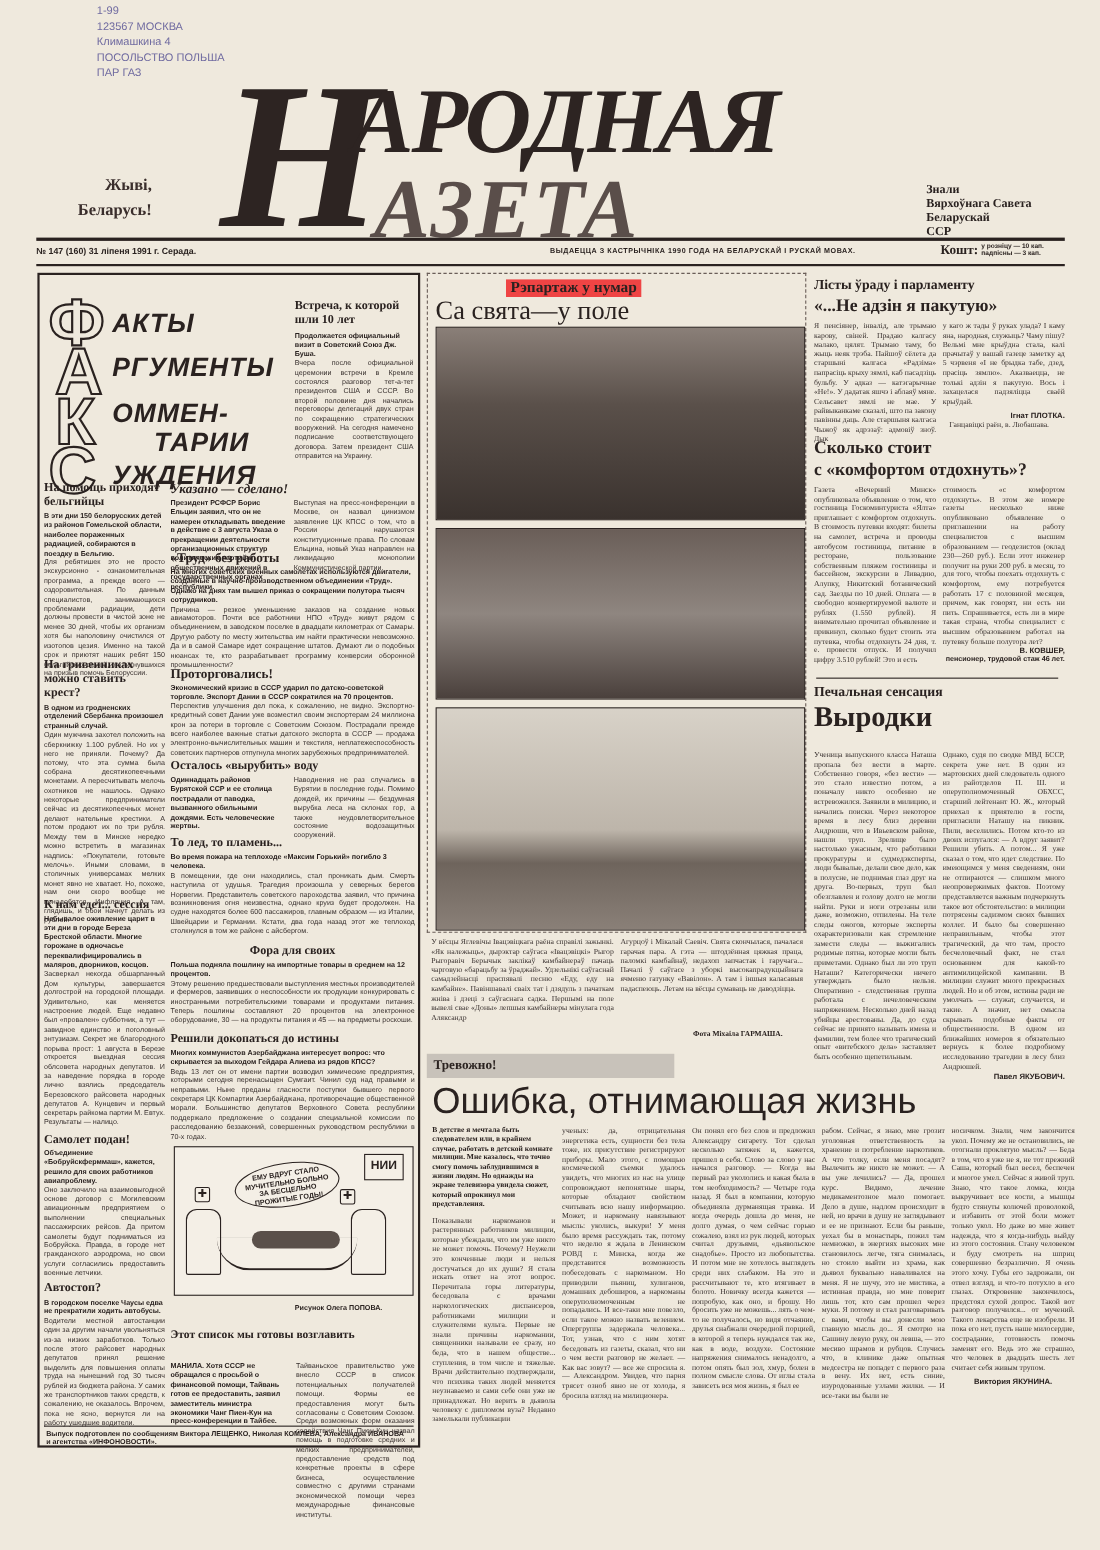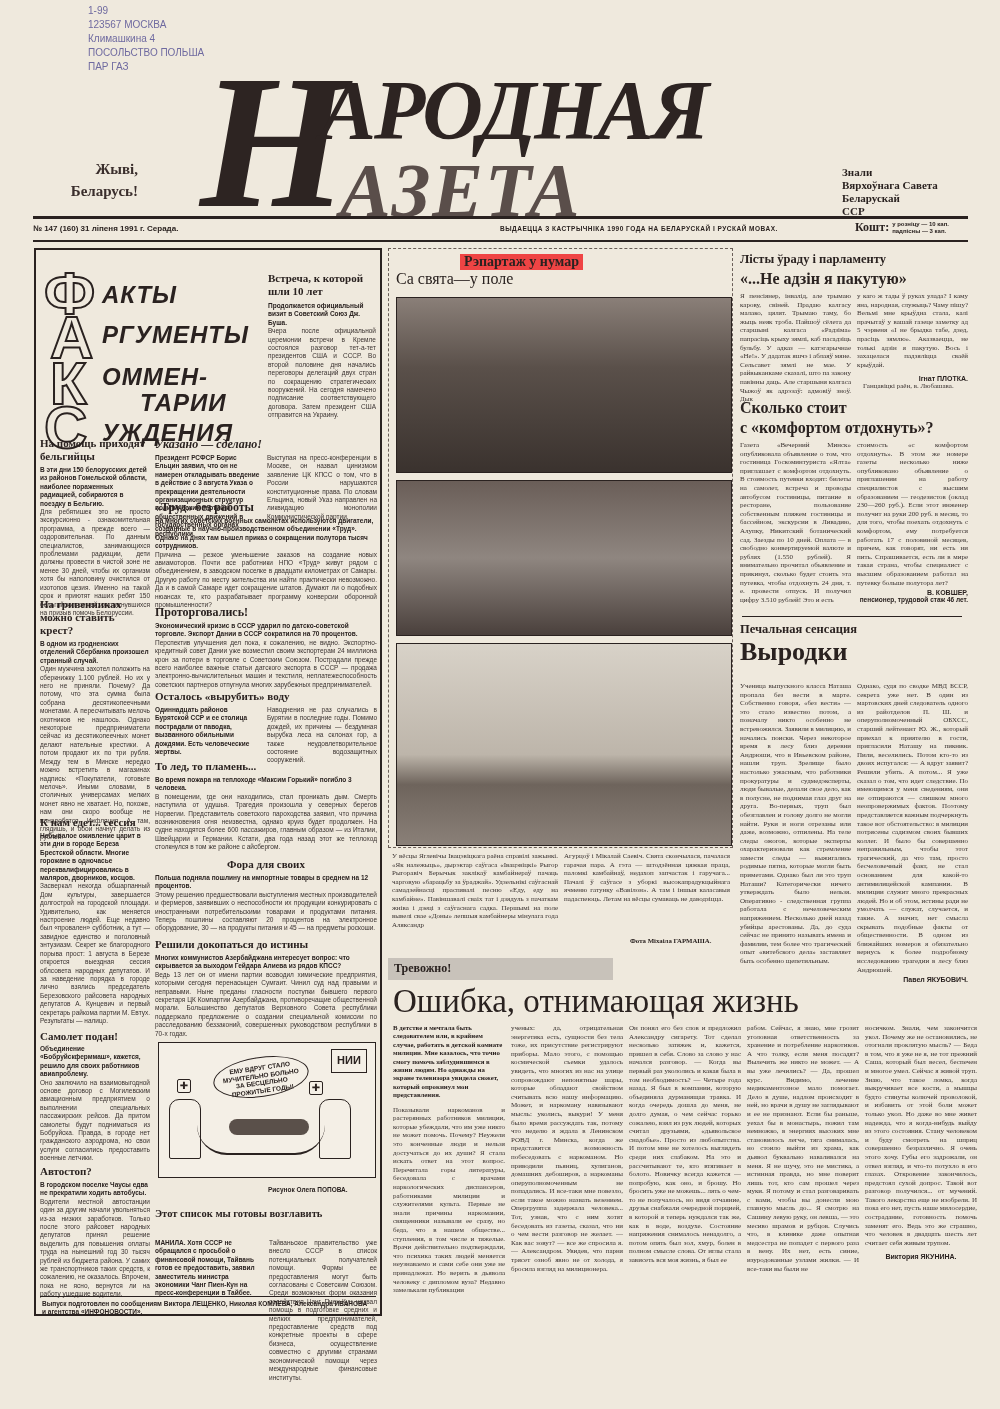--- a/index.html
+++ b/index.html
@@ -187,21 +187,21 @@
     </div>
     <div class="txt" style="width:108px;">Тайваньское правительство уже внесло СССР в список потенциальных получателей помощи. Формы ее предоставления могут быть согласованы с Советским Союзом. Среди возможных форм оказания содействия Чанг Пиен-Кун назвал помощь в подготовке средних и мелких предпринимателей, предоставление средств под конкретные проекты в сфере бизнеса, осуществление совместно с другими странами экономической помощи через международные финансовые институты.</div>
   </div>
 </div>
 
 <div class="abs divider" style="left:40px; top:1296px; width:336px;"></div>
 <div class="abs txtb" style="left:42px; top:1300px; width:330px;">Выпуск подготовлен по сообщениям Виктора ЛЕЩЕНКО, Николая КОМЛЕВА, Александра ИВАНОВА и агентства «ИНФОНОВОСТИ».</div>
 
 <div class="abs wavy" style="left:388px; top:248px; width:345px; height:600px;"></div>
 <div class="abs hl" style="left:460px; top:254px; font-size:14px; background:#ef4444; padding:0 4px;">Рэпартаж у нумар</div>
-<div class="abs" style="left:396px; top:270px; font-family:'Liberation Serif', serif; font-size:16px; color:#2a2220;">Са свята—у поле</div>
+<div class="abs" style="left:396px; top:270px; font-family:'Liberation Serif', serif; font-size:24px; color:#2a2220;">Са свята—у поле</div>
 <div class="abs photo" style="left:396px; top:297px; width:336px; height:176px;"></div>
 <div class="abs photo" style="left:396px; top:480px; width:336px; height:156px; background:linear-gradient(180deg,#6a5e58 0%, #8f8680 50%, #4a403c 100%);"></div>
 <div class="abs photo" style="left:396px; top:643px; width:336px; height:203px; background:linear-gradient(180deg,#d8d2c8 0%, #bdb5aa 55%, #6e645c 70%, #8a8078 100%);"></div>
 
 <div class="abs serif-txt" style="left:392px; top:852px; width:166px;">У вёсцы Яглевічы Івацэвіцкага раёна справілі зажынкі. «Як належыць», дырэктар саўгаса «Івацэвіцкі» Рыгор Рыгоравіч Берычык заклікаў камбайнераў пачаць чарговую «барацьбу за ўраджай». Удзельнікі саўгаснай самадзейнасці праспявалі песню «Еду, еду на камбайне». Павіншавалі сваіх тат і дзядуль з пачаткам жніва і дзеці з саўгаснага садка. Першымі на поле вывелі свае «Доны» лепшыя камбайнеры мінулага года Аляксандр</div>
 <div class="abs serif-txt" style="left:564px; top:852px; width:166px;">Агурцоў і Мікалай Саевіч. Свята скончылася, пачалася гарачая пара. А гэта — штодзённая цяжкая праца, паломкі камбайнаў, недахоп запчастак і гаручага... Пачалі ў саўгасе з уборкі высокапрадукцыйнага ячменю гатунку «Вавілон». А там і іншыя каласавыя падаспеюць. Летам на вёсцы сумаваць не даводзіцца.</div>
 <div class="abs" style="left:630px; top:937px; font-size:6.8px; font-weight:bold; font-family:'Liberation Serif', serif;">Фота Міхаіла ГАРМАША.</div>
 
 <div class="abs" style="left:740px; top:252px; width:228px;">
   <div class="hl" style="font-size:12.5px; line-height:15px;">Лісты ўраду і парламенту</div>
@@ -237,21 +237,21 @@
     <div class="serif-txt" style="width:111px;">Ученица выпускного класса Наташа пропала без вести в марте. Собственно говоря, «без вести» — это стало известно потом, а поначалу никто особенно не встревожился. Заявили в милицию, и начались поиски. Через некоторое время в лесу близ деревни Андрюши, что в Ивьевском районе, нашли труп. Зрелище было настолько ужасным, что работники прокуратуры и судмедэксперты, люди бывалые, делали свое дело, как в полусне, не поднимая глаз друг на друга. Во-первых, труп был обезглавлен и голову долго не могли найти. Руки и ноги отрезаны или даже, возможно, отпилены. На теле следы ожогов, которые эксперты охарактеризовали как стремление замести следы — выжигались родимые пятна, которые могли быть приметами. Однако был ли это труп Наташи? Категорически ничего утверждать было нельзя. Оперативно - следственная группа работала с нечеловеческим напряжением. Несколько дней назад убийцы арестованы. Да, до суда сейчас не принято называть имена и фамилии, тем более что трагический опыт «витебского дела» заставляет быть особенно щепетильным.</div>
     <div style="width:111px;">
       <div class="serif-txt">Однако, судя по сводке МВД БССР, секрета уже нет. В один из мартовских дней следователь одного из райотделов П. Ш. и оперуполномоченный ОБХСС, старший лейтенант Ю. Ж., который приехал к приятелю в гости, пригласили Наташу на пикник. Пили, веселились. Потом кто-то из двоих испугался: — А вдруг заявит? Решили убить. А потом... Я уже сказал о том, что идет следствие. По имеющимся у меня сведениям, они не отпираются — слишком много неопровержимых фактов. Поэтому представляется важным подчеркнуть такое вот обстоятельство: в милиции потрясены садизмом своих бывших коллег. И было бы совершенно неправильным, чтобы этот трагический, да что там, просто бесчеловечный факт, не стал основанием для какой-то антимилицейской кампании. В милиции служит много прекрасных людей. Но и об этом, истины ради не умолчать — служат, случается, и такие. А значит, нет смысла скрывать подобные факты от общественности. В одном из ближайших номеров я обязательно вернусь к более подробному исследованию трагедии в лесу близ Андрюшей.</div>
       <div style="text-align:right; font-size:7px; font-weight:bold; margin-top:2px;">Павел ЯКУБОВИЧ.</div>
     </div>
   </div>
 </div>
 
 <div class="abs grey-band" style="left:388px; top:958px; width:225px; height:22px;"></div>
 <div class="abs hl" style="left:394px; top:961px; font-size:12px;">Тревожно!</div>
-<div class="abs" style="left:393px; top:982px; font-family:Liberation Serif, serif; font-size:33px; line-height:38px; color:#2a2220;">Ошибка, отнимающая жизнь</div>
+<div class="abs" style="left:393px; top:982px; font-family:Liberation Sans, sans-serif; font-size:33px; line-height:38px; color:#2a2220;">Ошибка, отнимающая жизнь</div>
 
 <div class="abs" style="left:393px; top:1024px; width:600px; display:flex; gap:6px;">
   <div style="width:112px;">
     <div class="txtb" style="font-family:'Liberation Serif', serif; font-size:6.8px;">В детстве я мечтала быть следователем или, в крайнем случае, работать в детской комнате милиции. Мне казалось, что точно смогу помочь заблудившимся в жизни людям. Но однажды на экране телевизора увидела сюжет, который опрокинул мои представления.</div>
     <div class="serif-txt" style="margin-top:6px;">Показывали наркоманов и растерянных работников милиции, которые убеждали, что им уже никто не может помочь. Почему? Неужели это конченные люди и нельзя достучаться до их души? Я стала искать ответ на этот вопрос. Перечитала горы литературы, беседовала с врачами наркологических диспансеров, работниками милиции и служителями культа. Первые не знали причины наркомании, священники называли ее сразу, но беда, что в нашем обществе... ступления, в том числе и тяжелые. Врачи действительно подтверждали, что психика таких людей меняется неузнаваемо и сами себе они уже не принадлежат. Но верить в дьявола человеку с дипломом вуза? Недавно замелькали публикации</div>
   </div>
   <div class="serif-txt" style="width:112px;">ученых: да, отрицательная энергетика есть, сущности без тела тоже, их присутствие регистрируют приборы. Мало этого, с помощью космической съемки удалось увидеть, что многих из нас на улице сопровождают непонятные шары, которые обладают свойством считывать всю нашу информацию. Может, и наркоману навязывают мысль: уколись, выкури! У меня было время рассуждать так, потому что неделю я ждала в Ленинском РОВД г. Минска, когда же представится возможность побеседовать с наркоманом. Но приводили пьяниц, хулиганов, домашних дебоширов, а наркоманы оперуполномоченным не попадались. И все-таки мне повезло, если такое можно назвать везением. Опергруппа задержала человека... Тот, узнав, что с ним хотят беседовать из газеты, сказал, что ни о чем вести разговор не желает. — Как вас зовут? — все же спросила я. — Александром. Увидев, что парня трясет озноб явно не от холода, я бросила взгляд на милиционера.</div>
   <div class="serif-txt" style="width:112px;">Он понял его без слов и предложил Александру сигарету. Тот сделал несколько затяжек и, кажется, пришел в себя. Слово за слово у нас начался разговор. — Когда вы первый раз укололись и какая была в том необходимость? — Четыре года назад. Я был в компании, которую объединяла дурманящая травка. И когда очередь дошла до меня, не долго думая, о чем сейчас горько сожалею, взял из рук людей, которых считал друзьями, «дьявольское снадобье». Просто из любопытства. И потом мне не хотелось выглядеть среди них слабаком. На это и рассчитывают те, кто втягивает в болото. Новичку всегда кажется — попробую, как оно, и брошу. Но бросить уже не можешь... лять о чем-то не получалось, но видя отчаяние, друзья снабжали очередной порцией, в которой я теперь нуждался так же, как в воде, воздухе. Состояние напряжения снималось ненадолго, а потом опять был зол, хмур, болен в полном смысле слова. От иглы стала зависеть вся моя жизнь, я был ее</div>
   <div class="serif-txt" style="width:112px;">рабом. Сейчас, я знаю, мне грозит уголовная ответственность за хранение и потребление наркотиков. А что толку, если меня посадят? Вылечить же никто не может. — А вы уже лечились? — Да, прошел курс. Видимо, лечение медикаментозное мало помогает. Дело в душе, надлом происходит в ней, но врачи в душу не заглядывают и ее не признают. Если бы раньше, уехал бы в монастырь, пожил там немножко, в энергиях высоких мне становилось легче, тяга снималась, но стоило выйти из храма, как дьявол буквально наваливался на меня. Я не шучу, это не мистика, а истинная правда, но мне поверит лишь тот, кто сам прошел через муки. Я потому и стал разговаривать с вами, чтобы вы донесли мою главную мысль до... Я смотрю на Сашину левую руку, он левша, — это месиво шрамов и рубцов. Случись что, в клинике даже опытная медсестра не попадет с первого раза в вену. Их нет, есть синие, изуродованные узлами жилки. — И все-таки вы были не</div>
   <div style="width:112px;">

